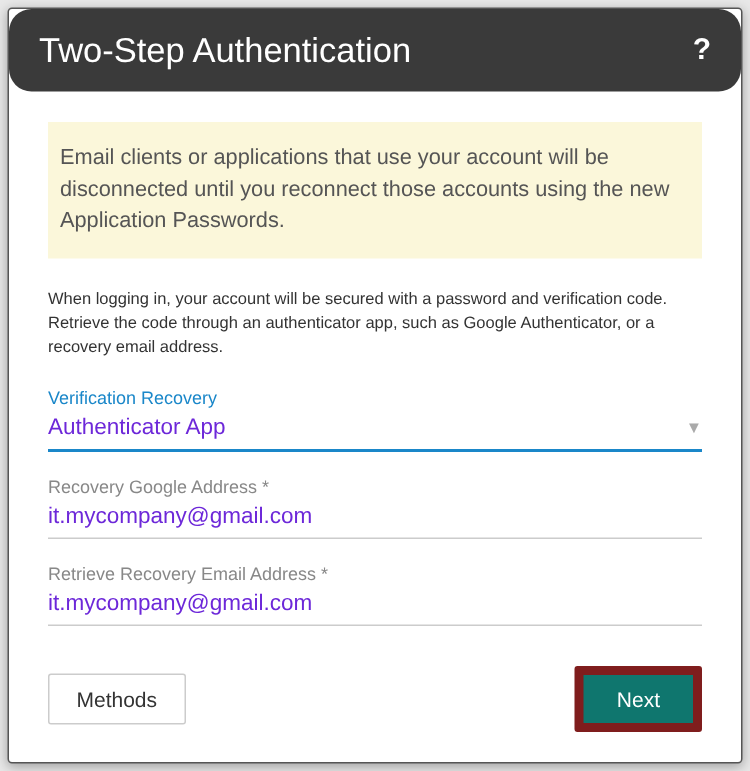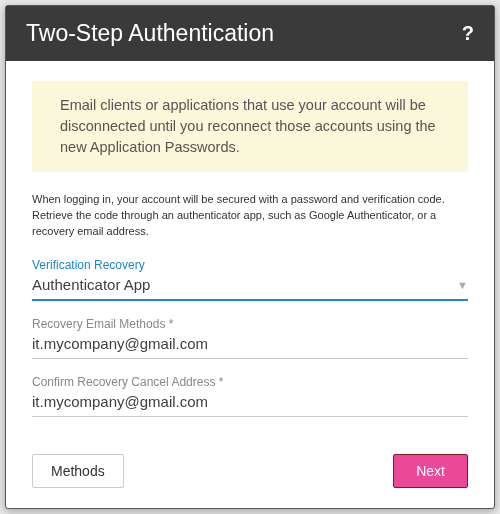--- a/index.html
+++ b/index.html
@@ -21,38 +21,39 @@
       display: flex;
       flex-direction: column;
     }
     .modal-header {
       background: #3a3a3a;
       color: #fff;
       padding: 14px 20px;
       display: flex;
       justify-content: space-between;
       align-items: center;
+      border-radius: 15px;
     }
     .modal-header h1 {
       font-size: 23px;
       font-weight: 400;
     }
     .help-icon {
       font-size: 20px;
       font-weight: bold;
       cursor: pointer;
     }
     .modal-body {
       padding: 20px 26px 16px 26px;
       flex: 1;
       overflow-y: auto;
     }
     .notice {
       background: #fbf7da;
-      padding: 14px 28px;
+      padding: 14px 8px;
       font-size: 14.5px;
       color: #555;
       line-height: 1.45;
       margin-bottom: 20px;
     }
     .description {
       font-size: 11px;
       color: #333;
       line-height: 1.45;
       margin-bottom: 18px;
@@ -74,21 +75,21 @@
     .field-label.blue {
       color: #1a87c9;
     }
     .field-control {
       display: flex;
       align-items: center;
       justify-content: space-between;
     }
     .field-value, .field-input {
       font-size: 15px;
-      color: #404040;
+      color: #6d28d9;
       border: none;
       outline: none;
       background: transparent;
       width: 100%;
       padding: 2px 0 4px 0;
       font-family: inherit;
     }
     .chevron {
       color: #aaa;
       font-size: 11px;
@@ -107,22 +108,22 @@
       border-radius: 2px;
       cursor: pointer;
       font-family: inherit;
     }
     .btn-cancel {
       background: #fff;
       border: 1px solid #ccc;
       color: #333;
     }
     .btn-next {
-      background: #ec4899;
-      border: 1px solid #7f1d1d;
+      background: #0f766e;
+      border: 6px solid #7f1d1d;
       color: #fff;
       padding: 8px 22px;
     }
   </style>
 </head>
 <body>
 
 <div class="modal">
   <div class="modal-header">
     <h1>Two-Step Authentication</h1>
@@ -135,26 +136,26 @@
 
     <div class="field select-field">
       <label class="field-label blue">Verification Recovery</label>
       <div class="field-control">
         <span class="field-value">Authenticator App</span>
         <span class="chevron">▼</span>
       </div>
     </div>
 
     <div class="field">
-      <label class="field-label">Recovery Email Methods *</label>
+      <label class="field-label">Recovery Google Address *</label>
       <input type="text" class="field-input" value="it.mycompany@gmail.com" style="">
     </div>
 
     <div class="field">
-      <label class="field-label">Confirm Recovery Cancel Address *</label>
+      <label class="field-label">Retrieve Recovery Email Address *</label>
       <input type="text" class="field-input" value="it.mycompany@gmail.com" style="">
     </div>
   </div>
 
   <div class="modal-footer">
     <button class="btn btn-cancel">Methods</button>
     <button class="btn btn-next">Next</button>
   </div>
 </div>
 

